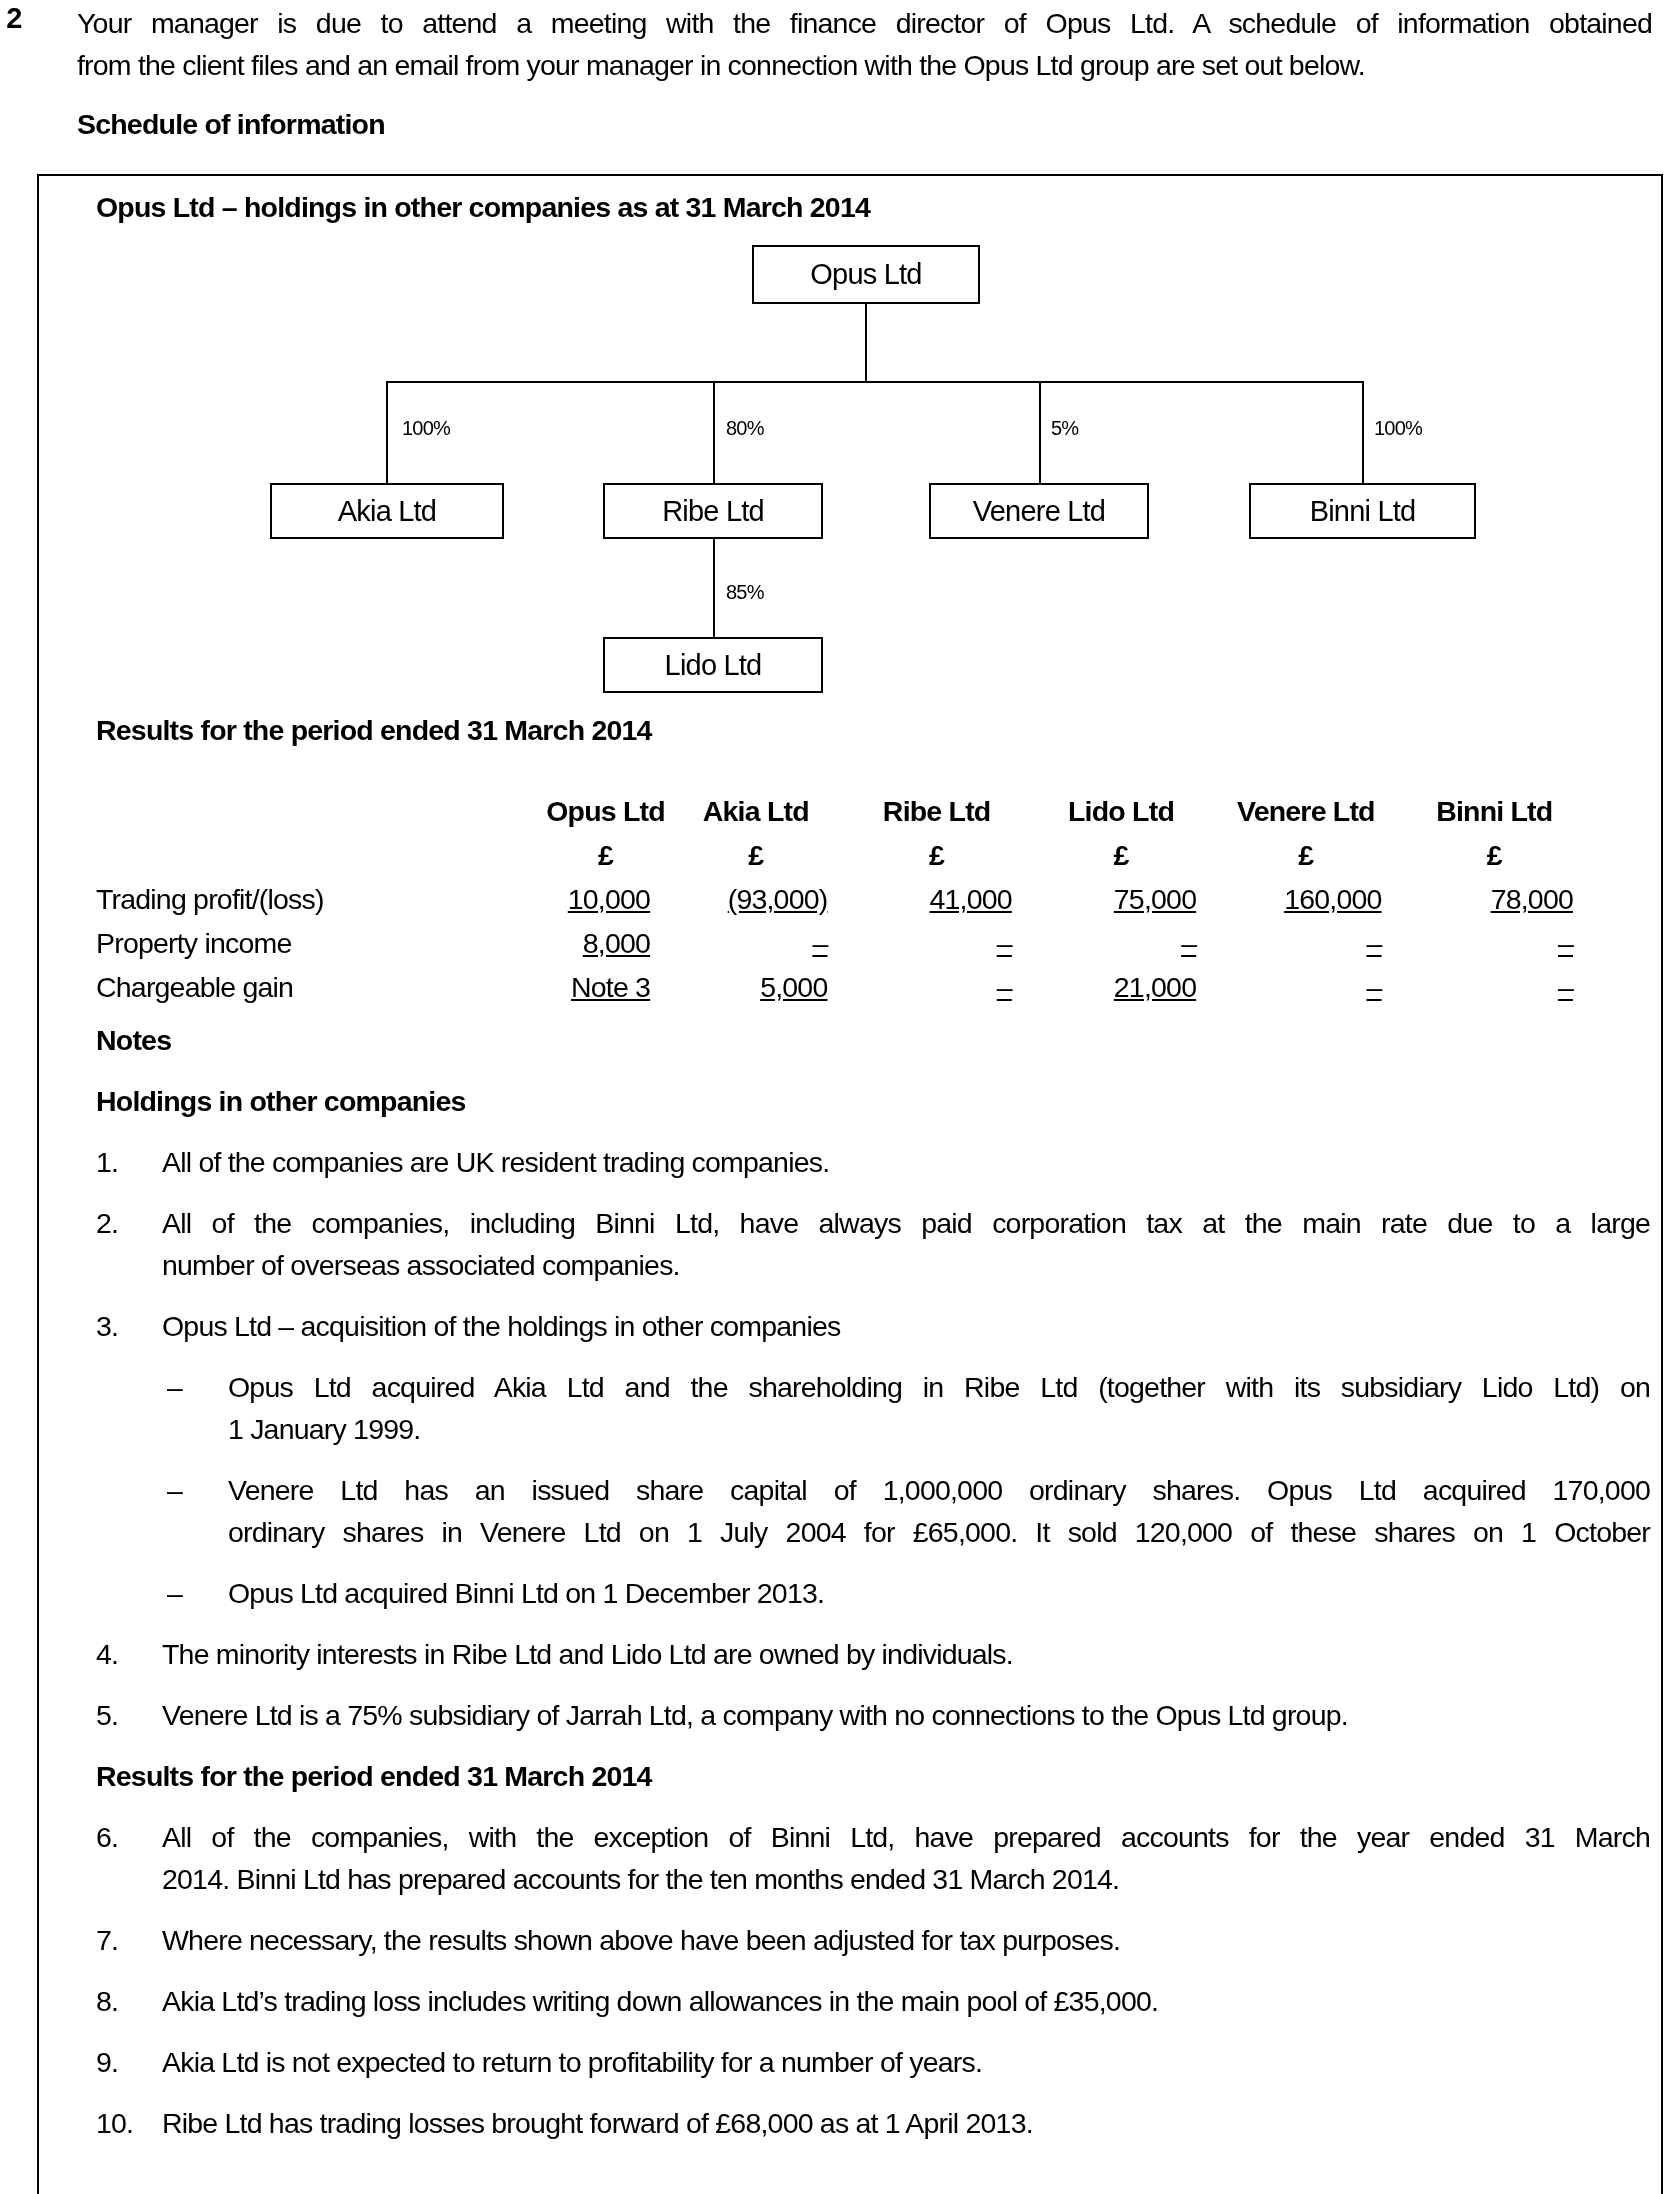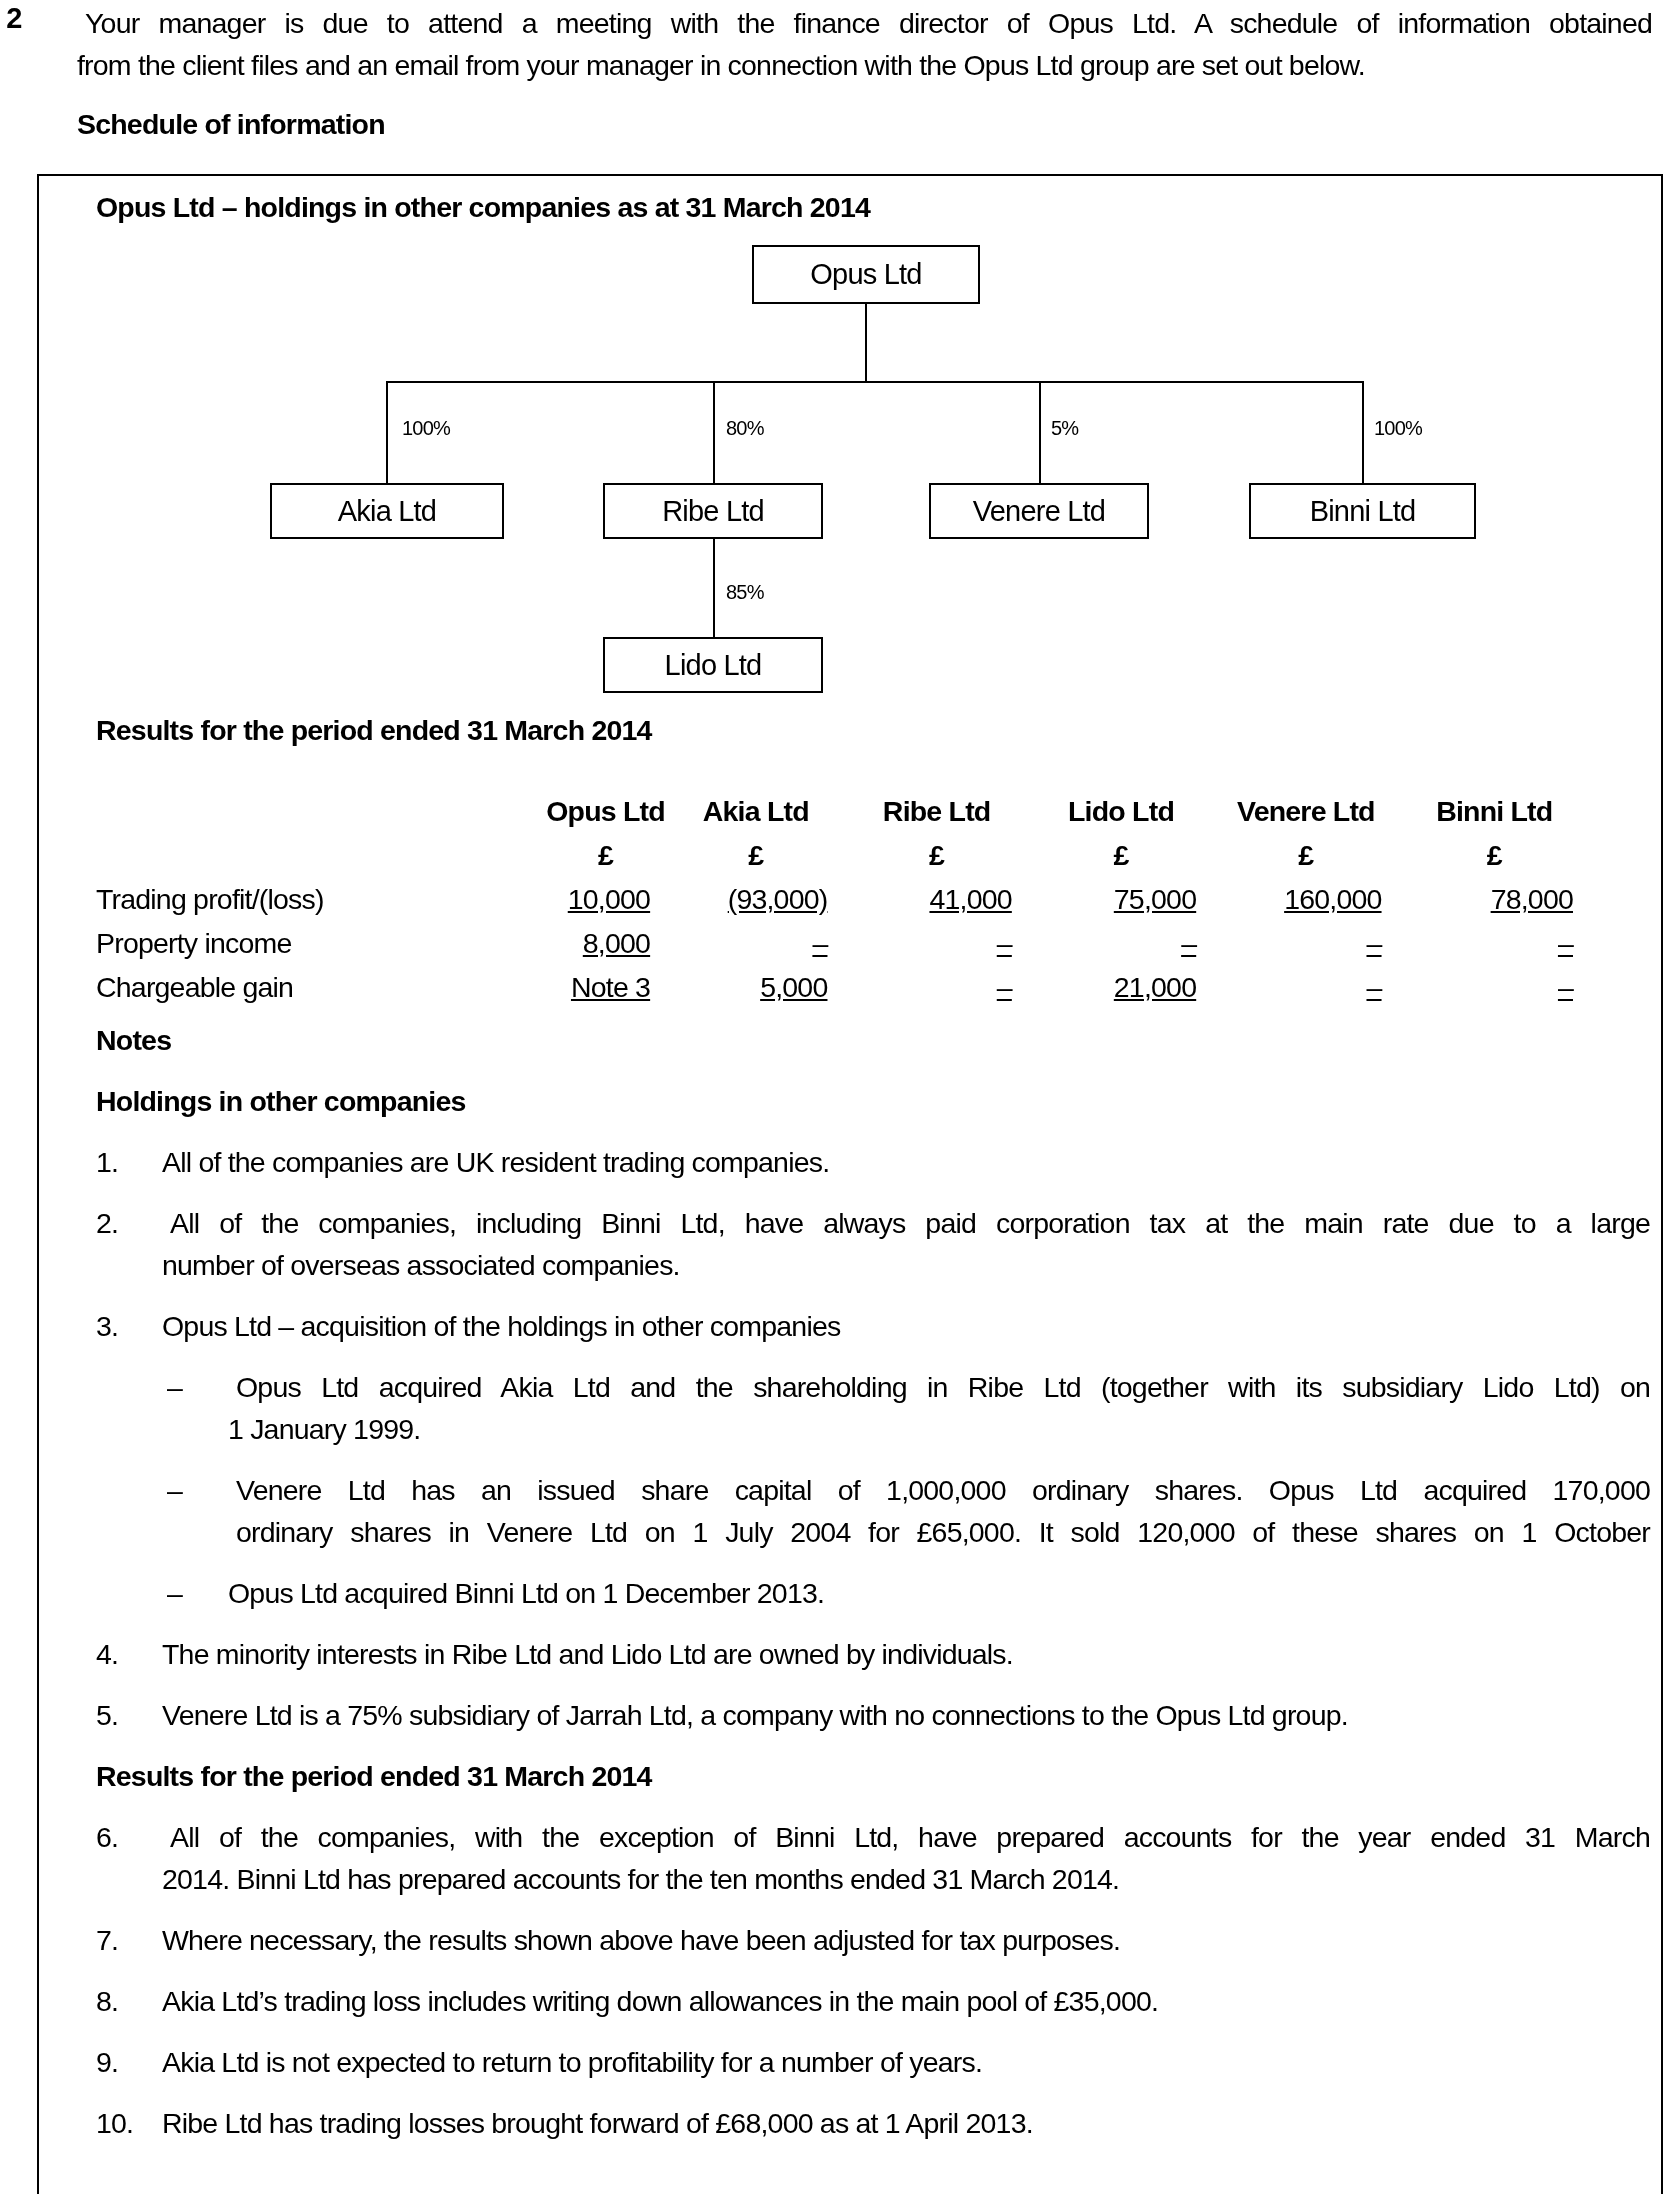--- a/index.html
+++ b/index.html
@@ -11,21 +11,21 @@
     color: #000000;
     font-family: "Liberation Sans", "DejaVu Sans", sans-serif;
     font-size: 28.5px;
     letter-spacing: -0.8px;
   }
   .abs { position: absolute; }
 
   
   #qnum { left: 6.2px; top: 1.5px; font-size: 29px; font-weight: bold; }
   #intro { left: 77px; top: 1.5px; width: 1575px; line-height: 42px; }
-  .jline { text-align: justify; text-align-last: justify; margin-left: 8px; }
+  .jline { text-align: justify; text-align-last: justify; }
   #schedule-heading { left: 77px; top: 108px; font-weight: bold; }
 
   
   #panel {
     left: 37px; top: 174px;
     width: 1626px; height: 2029px;
     border: 2.3px solid #000;
     border-bottom: none;
     box-sizing: border-box;
   }

